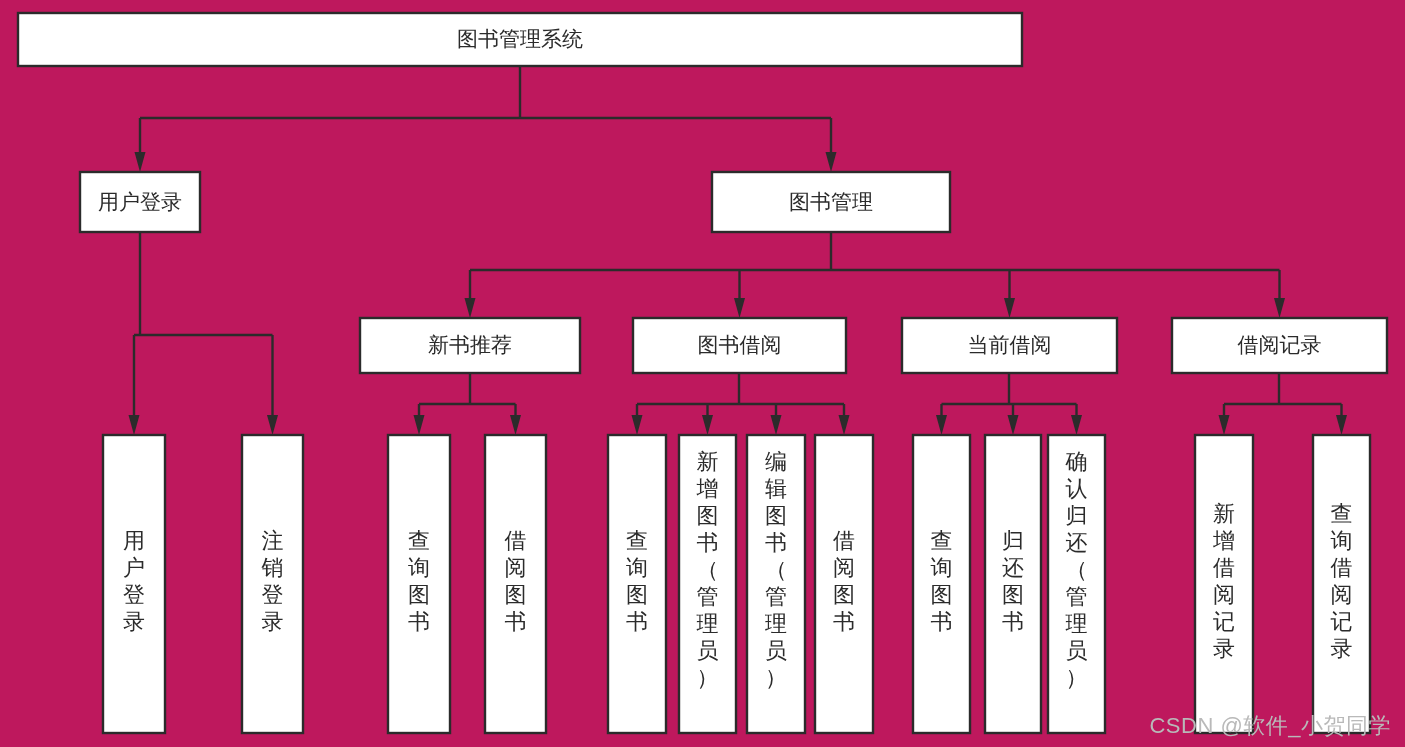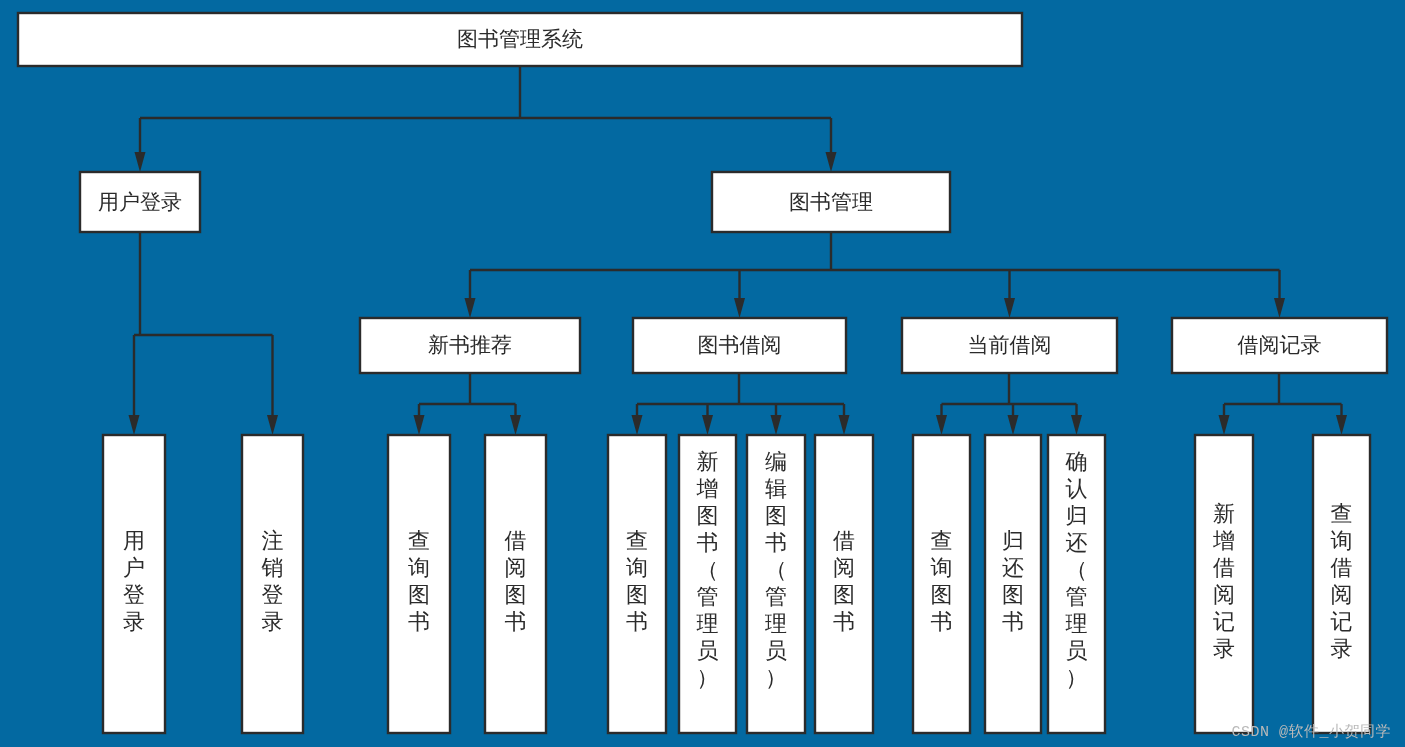--- a/index.html
+++ b/index.html
@@ -7,21 +7,21 @@
     padding: 0;
     background: #ffffff;
   }
   body {
     font-family: "Liberation Sans", "DejaVu Sans", sans-serif;
   }
   #diagram-root {
     position: relative;
     width: 1405px;
     height: 747px;
-    background: #0369a1;
+    background: #be185d;
     overflow: hidden;
   }
   svg#tree-svg {
     position: absolute;
     left: 0;
     top: 0;
     width: 1405px;
     height: 747px;
     display: block;
   }
@@ -52,22 +52,22 @@
     font-family: "Liberation Sans", "DejaVu Sans", sans-serif;
     font-size: 22px;
     fill: #2b2b2b;
     text-anchor: middle;
     white-space: pre;
   }
   .watermark {
     position: absolute;
     right: 14px;
     bottom: 6px;
-    font-family: Liberation Mono, monospace;
-    font-size: 15px;
+    font-family: Liberation Sans, sans-serif;
+    font-size: 22px;
     color: #b9b9b9;
     letter-spacing: 0.5px;
     user-select: none;
     pointer-events: none;
   }
 </style>
 </head>
 <body>
 
 <div id="diagram-root">

